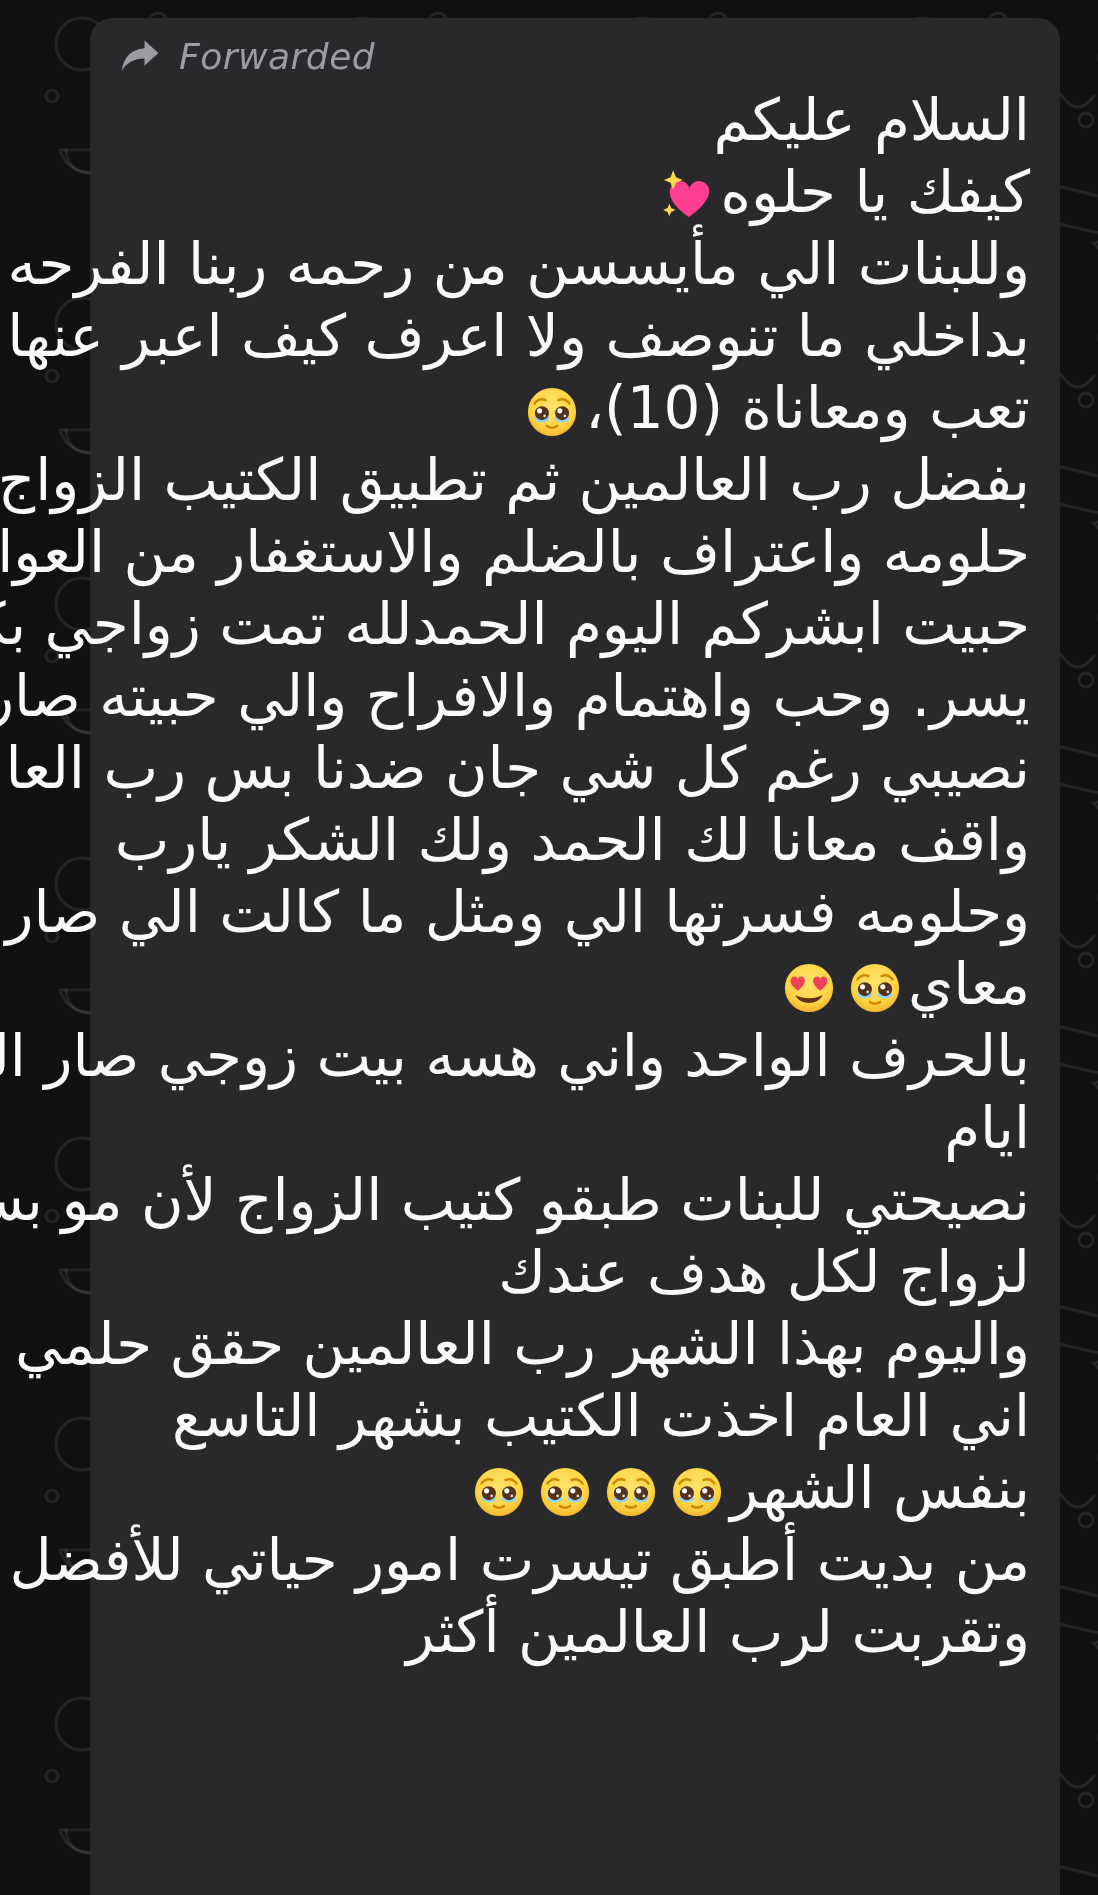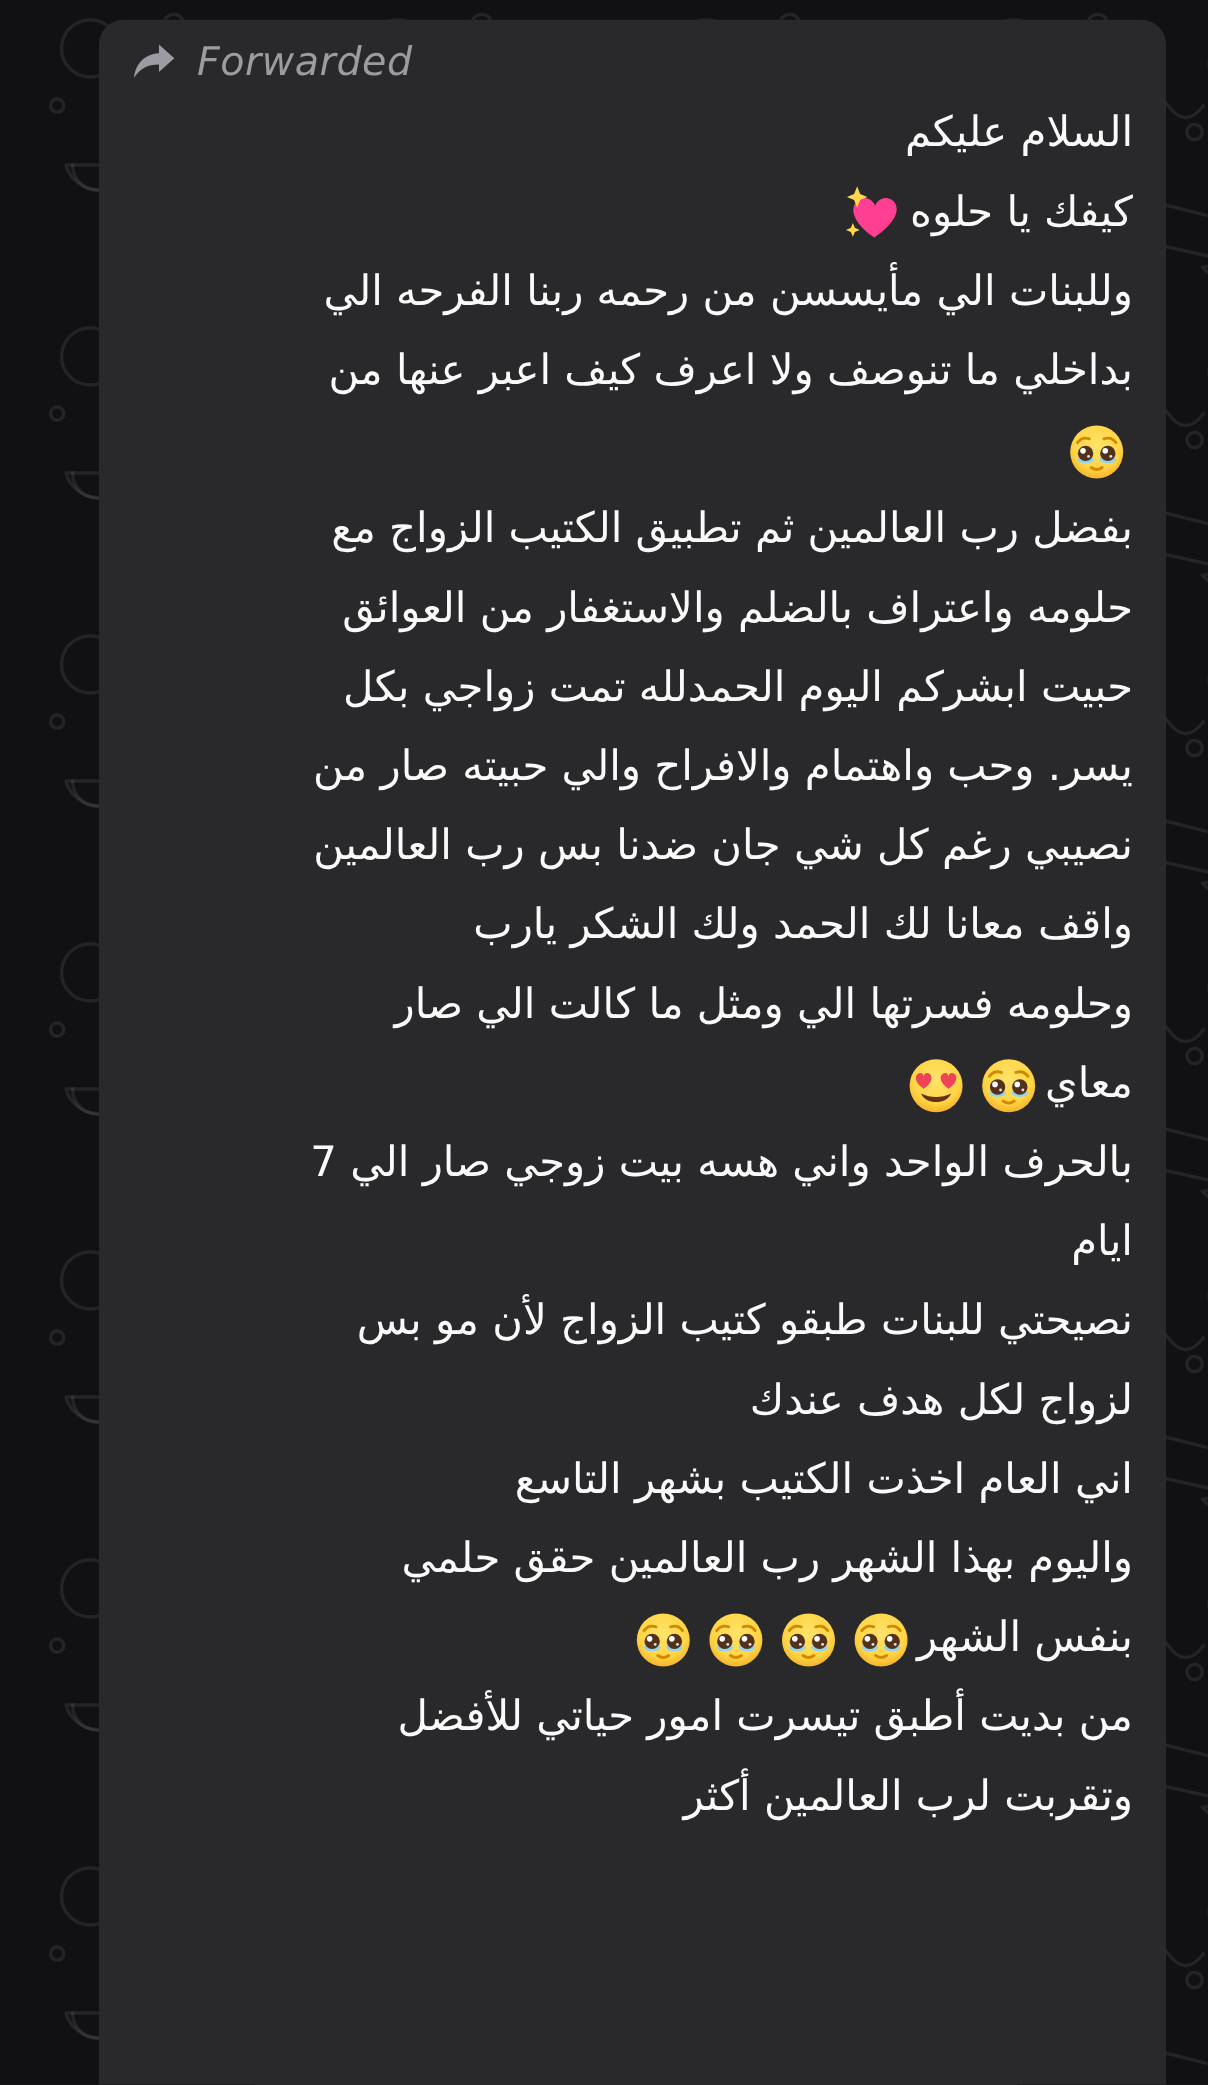--- a/index.html
+++ b/index.html
@@ -34,21 +34,21 @@
   }
   .msg-text{
     margin-top:6px;
     direction:rtl;
   }
   .msg-line{
     text-align:right;
     white-space:nowrap;
     height:72px;
     line-height:72px;
-    font-size:38px;
+    font-size:58px;
     color:#fafafa;
   }
   .emoji{
     display:inline-block;
     width:56px;height:56px;
     vertical-align:middle;
     margin:0 5px;
   }
   .emoji svg{width:100%;height:100%;display:block;}
 </style>
@@ -94,21 +94,21 @@
 
     <div class="msg-text">
         <div class="msg-line"><span>السلام عليكم</span></div>
         <div class="msg-line"><span>كيفك يا حلوه</span><span class="emoji"><svg viewBox="0 0 72 72" xmlns="http://www.w3.org/2000/svg">
               <path d="M37 63 C17 49 9 35 14 24 C18 16 29 14 35 21 C37 23 38 25 38 27 C38 25 39 23 41 21 C47 14 58 16 62 24 C67 35 57 49 37 63 Z" fill="#ff3f92"></path>
               <path d="M17 3 L20.5 12 L29 15.5 L20.5 19 L17 28 L13.5 19 L5 15.5 L13.5 12 Z" fill="#ffd84d"></path>
               <path d="M12 46 L14.3 51.5 L20 54 L14.3 56.5 L12 62 L9.7 56.5 L4 54 L9.7 51.5 Z" fill="#ffd84d"></path>
             </svg></span></div>
         <div class="msg-line"><span>وللبنات الي مأيسسن من رحمه ربنا الفرحه الي</span></div>
         <div class="msg-line"><span>بداخلي ما تنوصف ولا اعرف كيف اعبر عنها من</span></div>
-        <div class="msg-line"><span class="emoji"><svg viewBox="0 0 72 72" xmlns="http://www.w3.org/2000/svg">
+        <div class="msg-line"><span>تعب ومعاناة (10)،</span><span class="emoji"><svg viewBox="0 0 72 72" xmlns="http://www.w3.org/2000/svg">
               <defs>
                 <radialGradient id="fgrad" cx="50%" cy="38%" r="65%">
                   <stop offset="0%" stop-color="#ffe36b"></stop>
                   <stop offset="68%" stop-color="#ffd546"></stop>
                   <stop offset="100%" stop-color="#f2ae26"></stop>
                 </radialGradient>
               </defs>
               <circle cx="36" cy="36" r="31" fill="url(#fgrad)"></circle>
               <path d="M13.5 25 Q19 17.5 27.5 20.5" stroke="#d18a00" stroke-width="3.4" fill="none" stroke-linecap="round"></path>
               <path d="M58.5 25 Q53 17.5 44.5 20.5" stroke="#d18a00" stroke-width="3.4" fill="none" stroke-linecap="round"></path>
@@ -159,22 +159,22 @@
               </defs>
               <circle cx="36" cy="36" r="31" fill="url(#fgrad2)"></circle>
               <path d="M21.5 39.5 C12.5 33.5 10 26 14.5 22.3 C17.8 19.6 21.5 21.9 21.5 25.4 C21.5 21.9 25.2 19.6 28.5 22.3 C33 26 30.5 33.5 21.5 39.5 Z" fill="#ee4256"></path>
               <path d="M50.5 39.5 C41.5 33.5 39 26 43.5 22.3 C46.8 19.6 50.5 21.9 50.5 25.4 C50.5 21.9 54.2 19.6 57.5 22.3 C62 26 59.5 33.5 50.5 39.5 Z" fill="#ee4256"></path>
               <path d="M18.5 45 C23.5 58.5 48.5 58.5 53.5 45 C42.5 50.5 29.5 50.5 18.5 45 Z" fill="#653117"></path>
             </svg></span></div>
         <div class="msg-line"><span>بالحرف الواحد واني هسه بيت زوجي صار الي 7</span></div>
         <div class="msg-line"><span>ايام</span></div>
         <div class="msg-line"><span>نصيحتي للبنات طبقو كتيب الزواج لأن مو بس</span></div>
         <div class="msg-line"><span>لزواج لكل هدف عندك</span></div>
+        <div class="msg-line"><span>واليوم بهذا الشهر رب العالمين حقق حلمي</span></div>
         <div class="msg-line"><span>اني العام اخذت الكتيب بشهر التاسع</span></div>
-        <div class="msg-line"><span>واليوم بهذا الشهر رب العالمين حقق حلمي</span></div>
         <div class="msg-line"><span>بنفس الشهر</span><span class="emoji"><svg viewBox="0 0 72 72" xmlns="http://www.w3.org/2000/svg">
               <defs>
                 <radialGradient id="fgrad" cx="50%" cy="38%" r="65%">
                   <stop offset="0%" stop-color="#ffe36b"></stop>
                   <stop offset="68%" stop-color="#ffd546"></stop>
                   <stop offset="100%" stop-color="#f2ae26"></stop>
                 </radialGradient>
               </defs>
               <circle cx="36" cy="36" r="31" fill="url(#fgrad)"></circle>
               <path d="M13.5 25 Q19 17.5 27.5 20.5" stroke="#d18a00" stroke-width="3.4" fill="none" stroke-linecap="round"></path>

